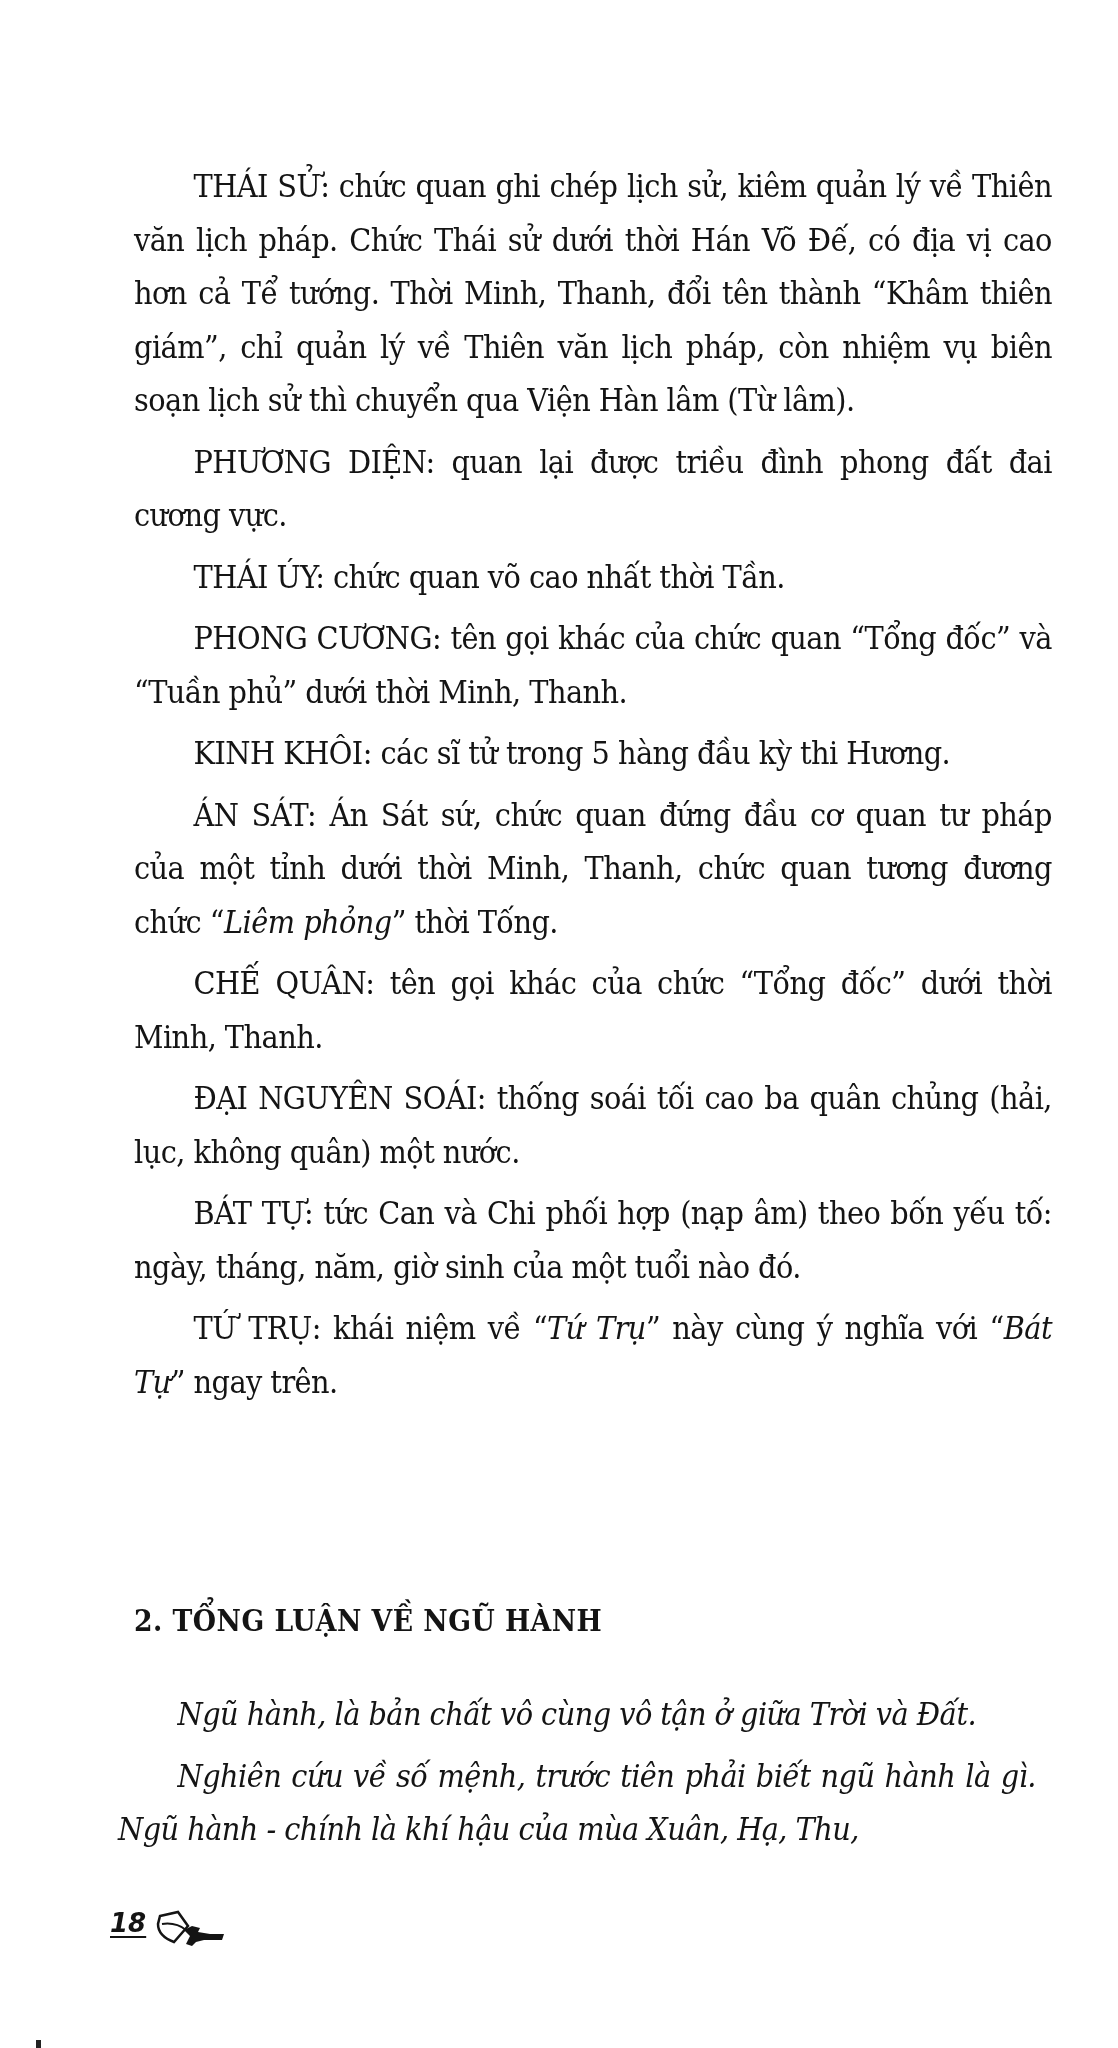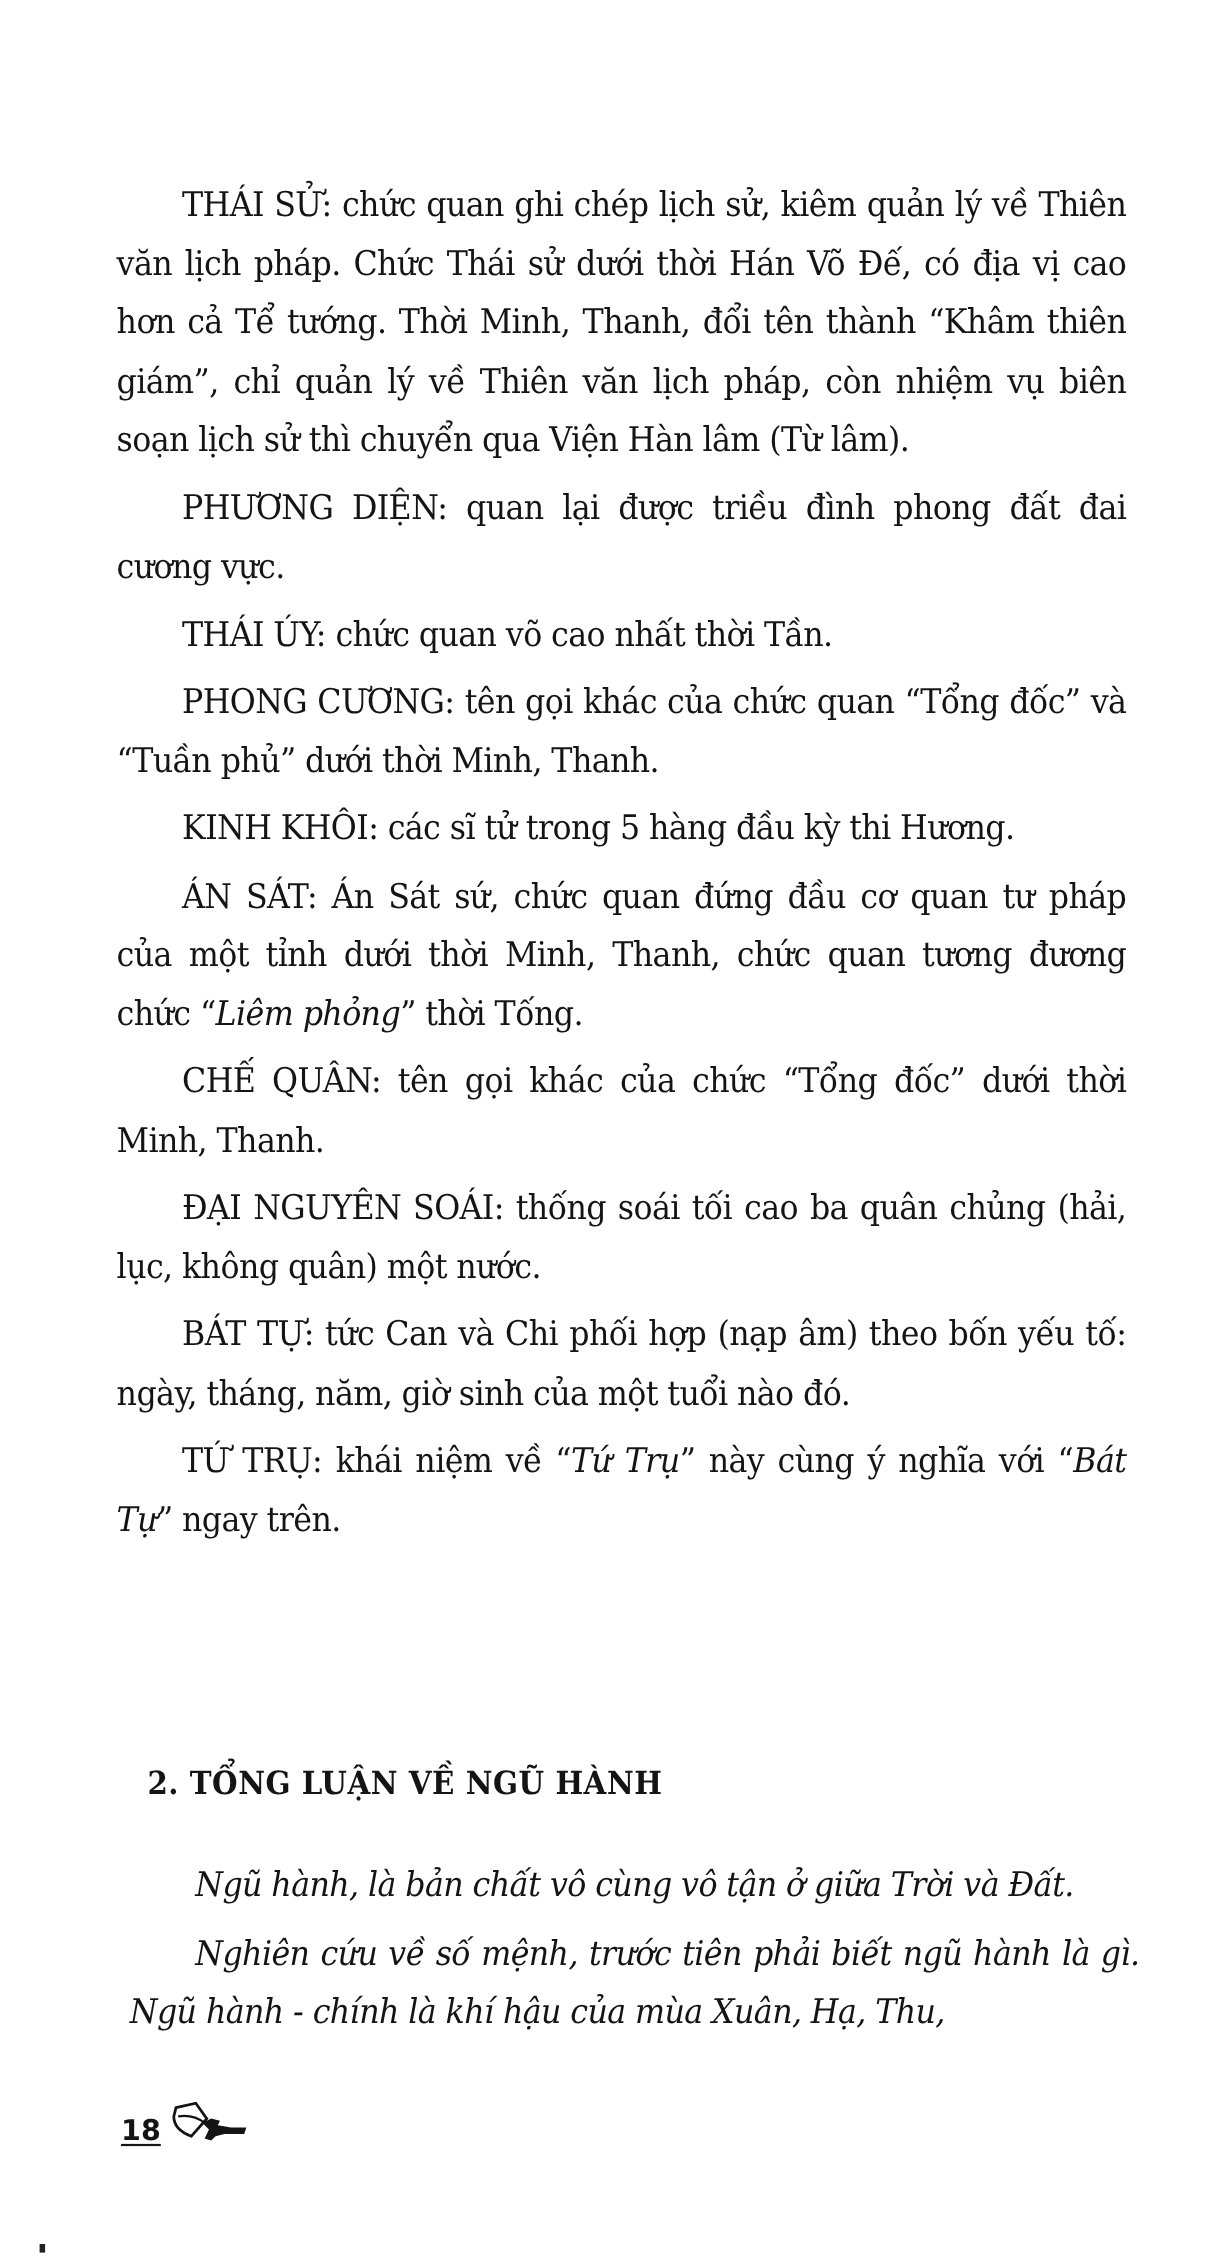--- a/index.html
+++ b/index.html
@@ -2,41 +2,41 @@
 <html><head>
   <meta charset="utf-8">
   <style>
     html, body { margin: 0; padding: 0; background: #ffffff; }
     body {
       width: 1118px; height: 2048px; position: relative; overflow: hidden;
       font-family: "DejaVu Serif", "Liberation Serif", serif;
       color: #141414;
     }
     .page {
-      position: absolute; left: 106px; top: 160px; width: 918px;
+      position: absolute; left: 134px; top: 160px; width: 918px;
     }
     .para {
       margin: 0; font-size: 31px; line-height: 53.5px;
       text-align: justify; letter-spacing: -0.6px;
       font-family: "DejaVu Serif", serif;
       transform: scaleX(0.93); transform-origin: left top; width: 987px;
     }
     .para .indent { display: inline-block; width: 64px; }
     .para + .para { margin-top: 8px; }
     .para em { font-style: italic; }
     .section-title {
       position: absolute; left: 134px; top: 1604px;
       font-size: 29px; font-weight: bold; letter-spacing: 0.5px;
       font-family: "DejaVu Serif", serif;
       transform: scaleX(0.92); transform-origin: left top;
     }
     .section2 { position: absolute; left: 118px; top: 1688px; width: 918px; font-style: italic; }
     .footer {
       position: absolute; left: 110px; top: 1908px;
-      display: flex; align-items: flex-end;
+      display: flex;  font-style: italic;
     }
     .page-number {
       font-family: "DejaVu Sans", sans-serif; font-weight: bold;
       font-size: 26px; text-decoration: underline; text-underline-offset: 4px;
     }
     .ornament { margin-left: 2px; }
     .scan-mark { position: absolute; left: 36px; top: 2040px; width: 5px; height: 8px; background: #222; }
   </style>
 </head>
 <body>

